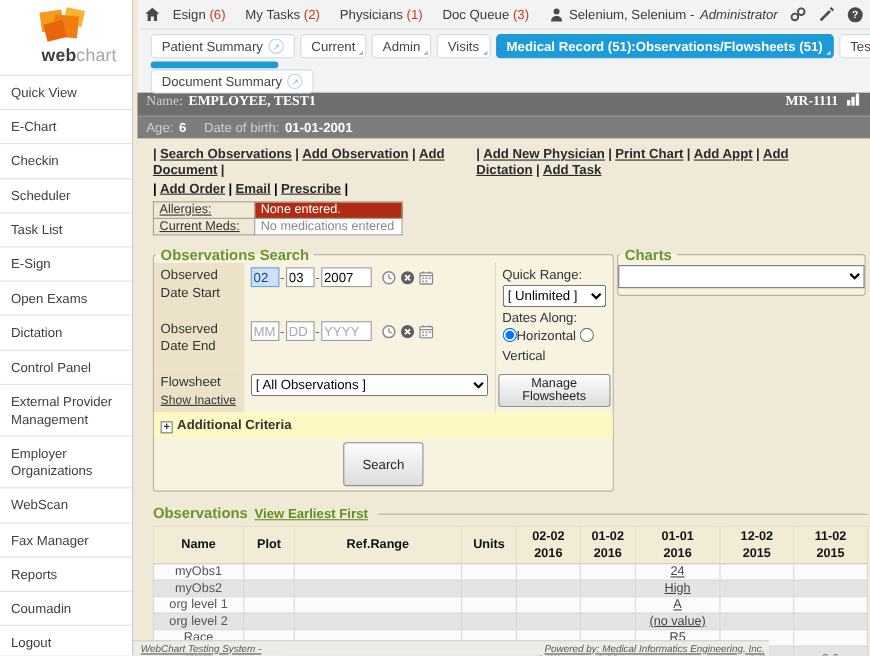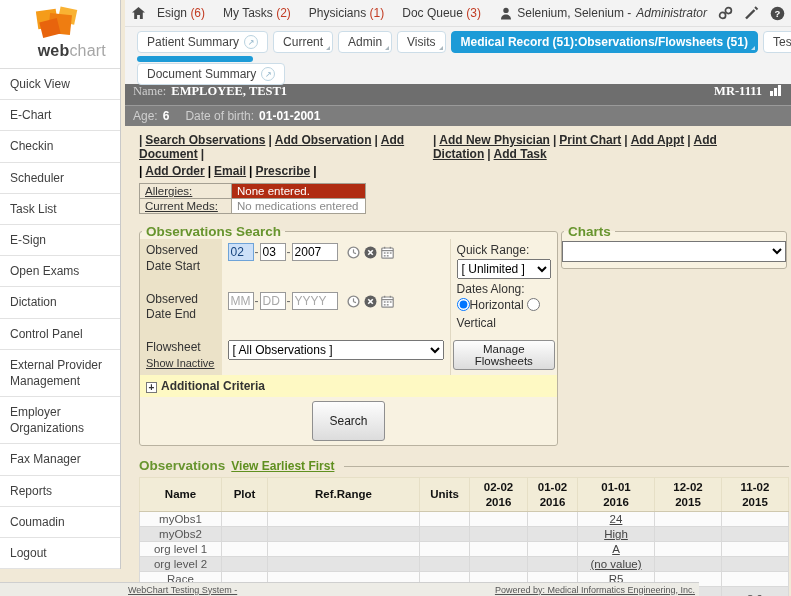--- a/index.html
+++ b/index.html
@@ -99,21 +99,21 @@
   table.obs { border-collapse:collapse; width:649px; table-layout:fixed; margin-top:4px; font-size:11.5px; }
   table.obs th { background:#f2ecd7; border:1px solid #e6dfc6; border-bottom:1px solid #cfc8ae; font-size:11.5px; padding:2px 2px; color:#111; line-height:1.25; }
   table.obs td { border:1px solid #d9d9d9; text-align:center; padding:1px 2px; color:#555; }
   tr.odd td { background:#fbfbfb; }
   tr.even td { background:#e4e4e4; }
   table.obs a.val { color:#444; text-decoration:underline; }
   .plot-btn { background:#fff; border:1px solid #9a9a9a; box-shadow:inset 0 0 0 1px #dcdcdc; padding:1px; width:34px; height:22px; display:inline-flex; align-items:center; justify-content:center; cursor:pointer; }
   tr.disp-row td { background:#f3ecd9; color:#68952f; font-size:12.5px; border:1px solid #e6dfc6; padding:3px 0; }
 
   
-  .footer { position:absolute; left:0; bottom:0; width:699px; height:14px; background:#ededé8; background:#edece6; border-top:1px solid #cfcfcf; display:flex; justify-content:space-between; align-items:center; padding:0 4px 0 128px; font-size:9px; }
+  .footer { position:absolute; left:0; bottom:0; width:699px; height:14px; background:#ededé8; background:#edece6; border-top:1px solid #cfcfcf; display:flex; justify-content:space-between; align-items:center; padding:0 4px 0 128px; font-size:9px;font-style:italic; }
   .footer a { color:#555; text-decoration:underline; }
 </style>
 </head>
 <body>
 
 <aside class="sidebar">
   <div class="logo-box">
     <svg class="logo-art" width="62" height="36" viewBox="0 0 62 36">
       <rect x="30" y="2" width="17" height="15" fill="#f9b233" transform="rotate(12 38 9)"></rect>
       <rect x="8" y="4" width="20" height="18" fill="#f59c1a" transform="rotate(-8 18 13)"></rect>
@@ -127,20 +127,21 @@
     <div class="side-item">E-Chart</div>
     <div class="side-item">Checkin</div>
     <div class="side-item">Scheduler</div>
     <div class="side-item">Task List</div>
     <div class="side-item">E-Sign</div>
     <div class="side-item">Open Exams</div>
     <div class="side-item">Dictation</div>
     <div class="side-item">Control Panel</div>
     <div class="side-item">External Provider Management</div>
     <div class="side-item">Employer Organizations</div>
+    <div class="side-item">WebScan</div>
     <div class="side-item">Fax Manager</div>
     <div class="side-item">Reports</div>
     <div class="side-item">Coumadin</div>
     <div class="side-item">Logout</div>
   </nav>
 
 </aside>
 
 <div class="main">
 

